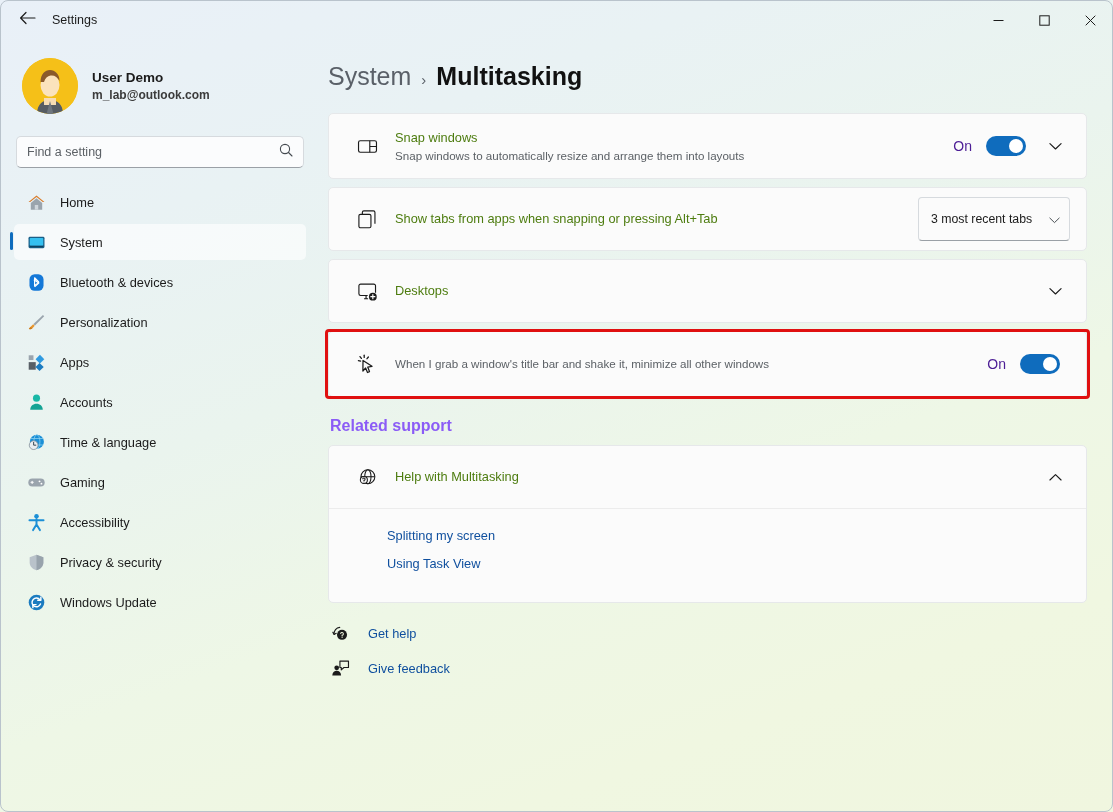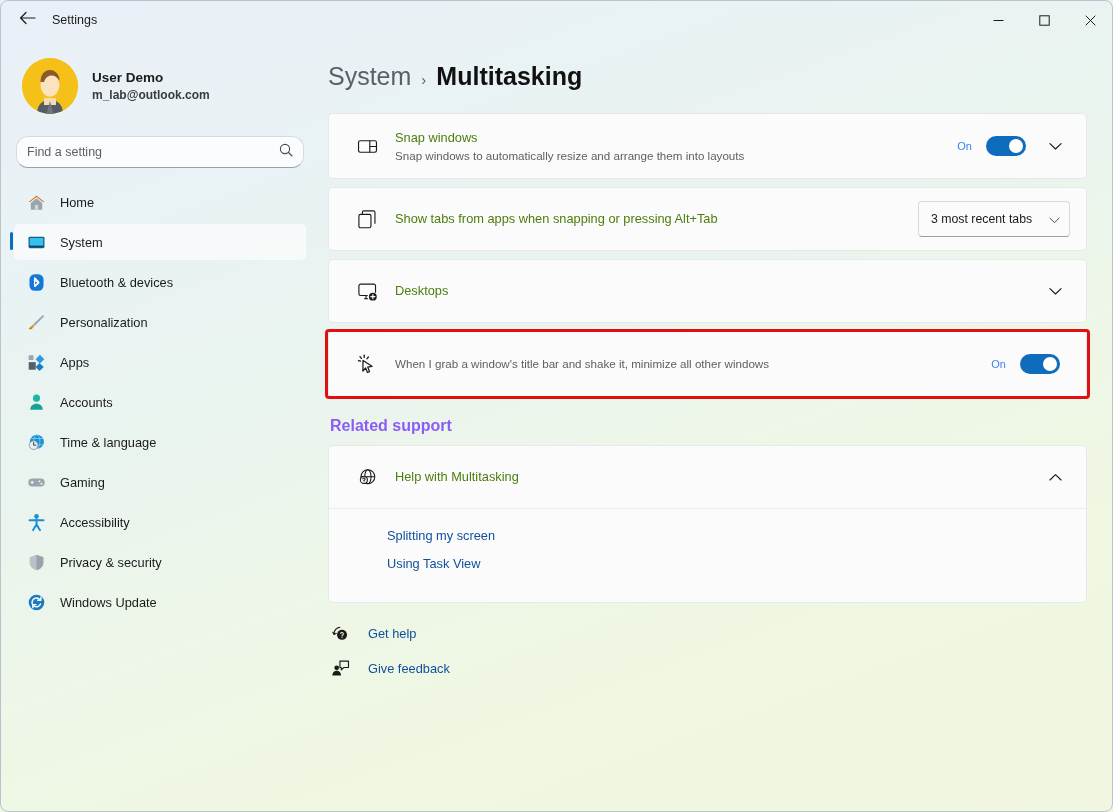--- a/index.html
+++ b/index.html
@@ -60,21 +60,21 @@
     background: #f5c018; position: relative; overflow: hidden;
     flex-shrink: 0;
   }
   .acc-name { font-size: 13.5px; font-weight: bold; color: #1b1b1b; line-height: 1.45; }
   .acc-mail { font-size: 12px; color: #3b3b3b; line-height: 1.45; font-weight: bold; }
 
   .search-wrap {
     margin: 22px 2px 0 2px; height: 32px;
     background: #fbfcfd; border: 1px solid #d6dade;
     border-bottom: 1px solid #9aa0a6;
-    border-radius: 12px; display: flex; align-items: center;
+    border-radius: 5px; display: flex; align-items: center;
     padding: 0 10px;
   }
   .search-input {
     border: 0; outline: none; background: transparent;
     font-size: 12.5px; flex: 1; color: #1b1b1b;
     font-family: "Liberation Sans", sans-serif;
   }
   .search-input::placeholder { color: #5c6166; }
 
   .nav { margin-top: 16px; }
@@ -123,38 +123,38 @@
   .row-ico {
     width: 24px; height: 24px; flex-shrink: 0;
     display: flex; align-items: center; justify-content: center;
     margin-left: 10px;
   }
   .row-texts { flex: 1; min-width: 0; }
   .row-title { font-size: 12.8px; color: #4d7c0f; line-height: 1.5; }
   .row-sub { font-size: 11.6px; color: #5c6166; line-height: 1.5; }
   .row-right { display: flex; align-items: center; gap: 14px; flex-shrink: 0; }
 
-  .toggle-label { font-size: 11px; color: #3b82f6; }
+  .toggle-label { font-size: 14px; color: #4c1d95; }
   .toggle {
     width: 40px; height: 20px; border-radius: 10px;
     background: #0f6cbd; position: relative; cursor: pointer;
     flex-shrink: 0;
   }
   .toggle .knob {
     position: absolute; right: 3px; top: 3px;
     width: 14px; height: 14px; border-radius: 50%; background: #fff;
   }
   .chev {
     width: 30px; height: 30px; display: flex;
     align-items: center; justify-content: center;
     border-radius: 4px; cursor: pointer;
   }
 
   .dropdown {
-    min-width: 152px; height: 36px;
+    min-width: 152px; height: 44px;
     background: #fbfbfb; border: 1px solid #d6dade;
     border-bottom-color: #9aa0a6;
     border-radius: 4px; display: flex; align-items: center;
     justify-content: space-between; padding: 0 9px 0 12px;
     cursor: pointer; gap: 4px;
   }
   .dd-text { font-size: 12.3px; color: #1b1b1b; white-space: nowrap; }
 
   .highlight-box {
     position: absolute;

